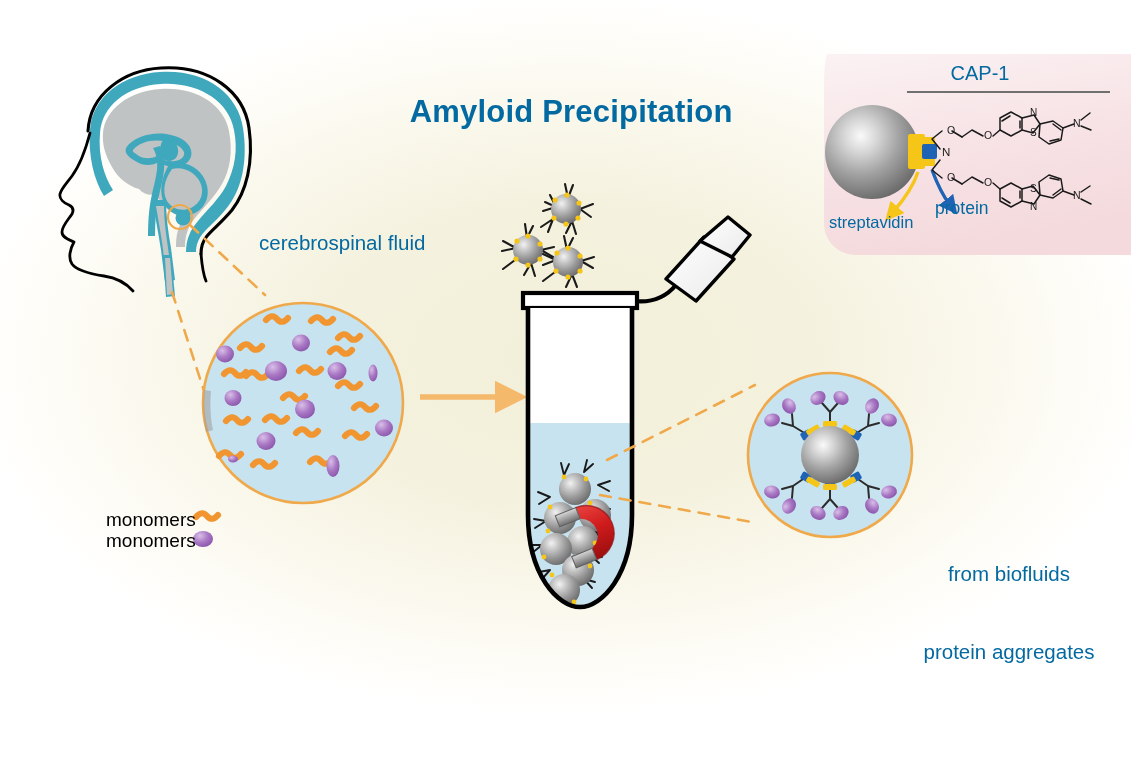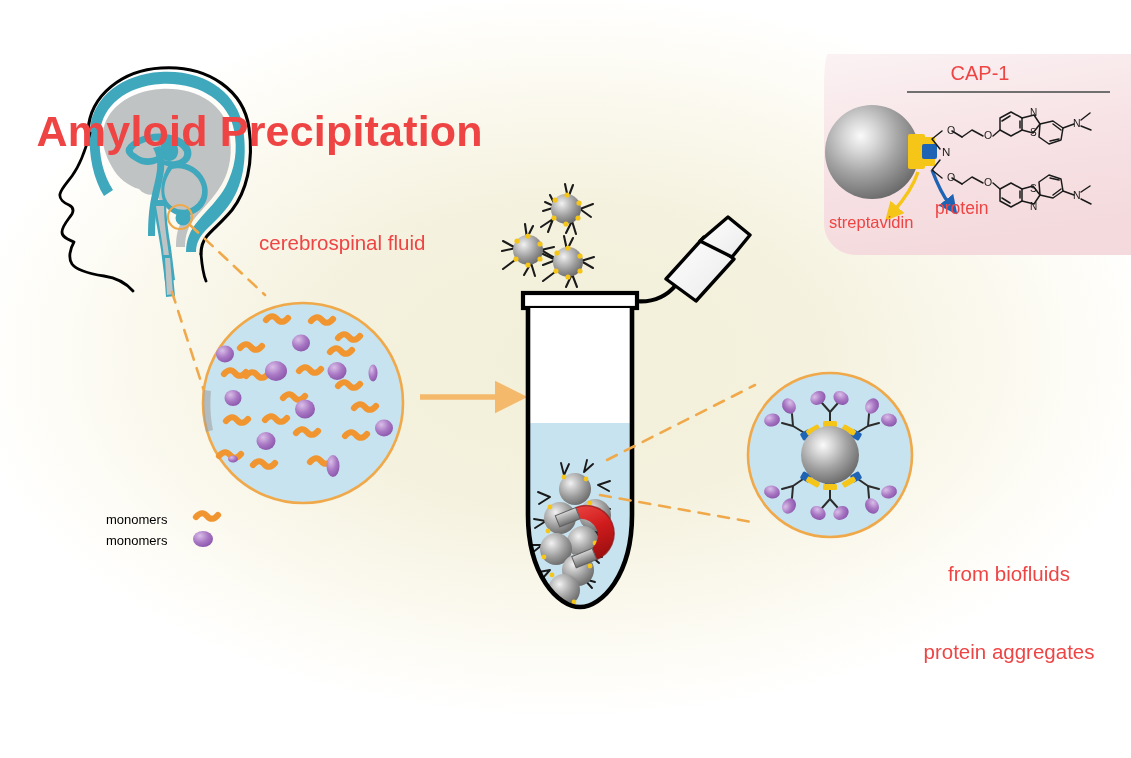--- a/index.html
+++ b/index.html
@@ -1,28 +1,28 @@
 <!DOCTYPE html>
 <html><head>
 <meta charset="utf-8">
 <style>
   html,body{margin:0;padding:0;background:#ffffff;}
   body{width:1131px;height:758px;overflow:hidden;font-family:"Liberation Sans",sans-serif;}
   #stage{position:relative;width:1131px;height:758px;background:#ffffff;overflow:hidden;}
   #bg-glow{position:absolute;inset:0;
     background:radial-gradient(ellipse 58% 52% at 50% 47%, #f2efd9 0%, #f4f1de 38%, #faf8ec 62%, #fdfcf6 78%, #ffffff 92%);}
   .svgroot{position:absolute;left:0;top:0;width:1131px;height:758px;}
-  .txt{position:absolute;color:#ef4444;white-space:pre;}
-  #title{left:0;top:58px;width:1131px;text-align:left;font-size:43px;font-weight:bold;letter-spacing:.2px;}
+  .txt{position:absolute;color:#0369a1;white-space:pre;}
+  #title{left:0;top:58px;width:1131px;text-align:center;font-size:31px;font-weight:bold;letter-spacing:.2px;}
   #title span{display:inline-block;transform:translateX(-12px);}
   #csf-label{left:259px;top:231px;font-size:20.5px;}
   #cap1-label{left:900px;top:62px;width:160px;text-align:center;font-size:20px;}
   #strept-label{left:829px;top:213px;font-size:16.5px;}
   #biotin-label{left:935px;top:198px;font-size:17.5px;}
-  #legend{position:absolute;left:106px;top:509px;font-size:13px;line-height:21px;text-align:right;}
+  #legend{position:absolute;left:106px;top:509px;font-size:19px;line-height:21px;text-align:right;}
   #legend .row{position:relative;height:21px;}
   #right-caption{left:897px;top:509px;width:224px;text-align:center;font-size:20.5px;line-height:26px;}
 </style>
 </head>
 <body>
 
 <div id="stage">
   <div id="bg-glow"></div>
 
   <svg class="svgroot" viewBox="0 0 1131 758">

